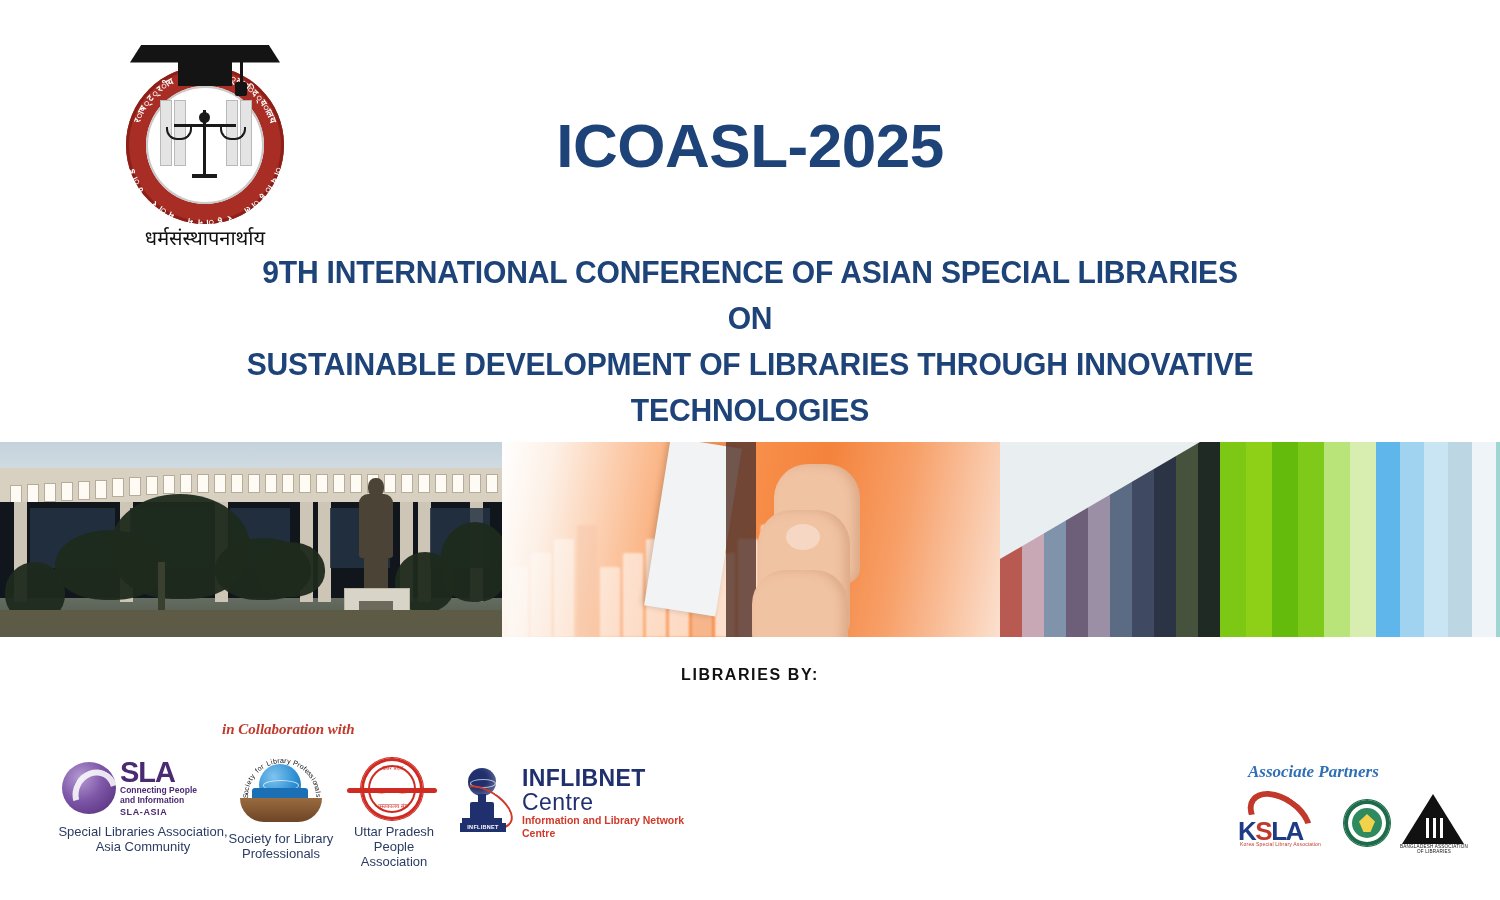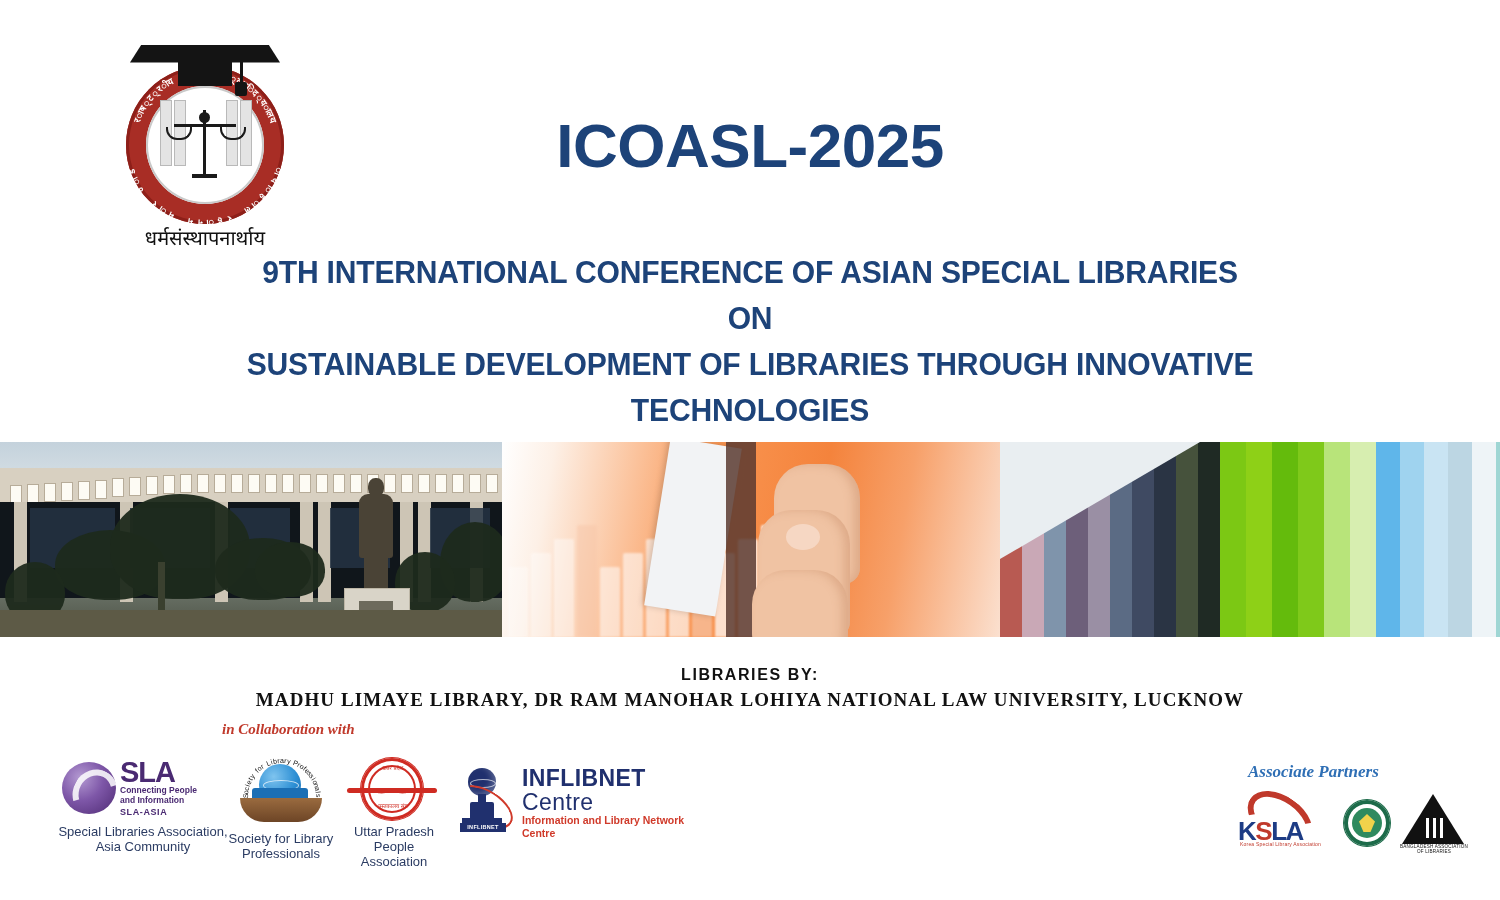--- a/index.html
+++ b/index.html
@@ -540,21 +540,20 @@
           <div class="spine" style="left: 424px; width: 24px; background: rgb(201, 228, 243);"></div>
           <div class="spine" style="left: 448px; width: 24px; background: rgb(188, 214, 227);"></div>
           <div class="spine" style="left: 472px; width: 24px; background: rgb(238, 244, 247);"></div>
           <div class="spine" style="left: 496px; width: 24px; background: rgb(159, 214, 212);"></div>
         </div>
       <div class="spine-diag"></div>
     </div>
   </div>
 
   <div class="org-by">LIBRARIES BY:</div>
-  <div class="org-line">MADHU LIMAYE LIBRARY, DR RAM MANOHAR LOHIYA NATIONAL LAW UNIVERSITY, LUCKNOW</div>
   <div class="collab">in Collaboration with</div>
 
   <div class="logos">
 
     <div class="logo sla">
       <div class="sla-mark">
         <div class="sla-ball"></div>
         <div class="sla-txt">
           <div class="sla-big">SLA</div>
           <div class="sla-sub">Connecting People</div>

